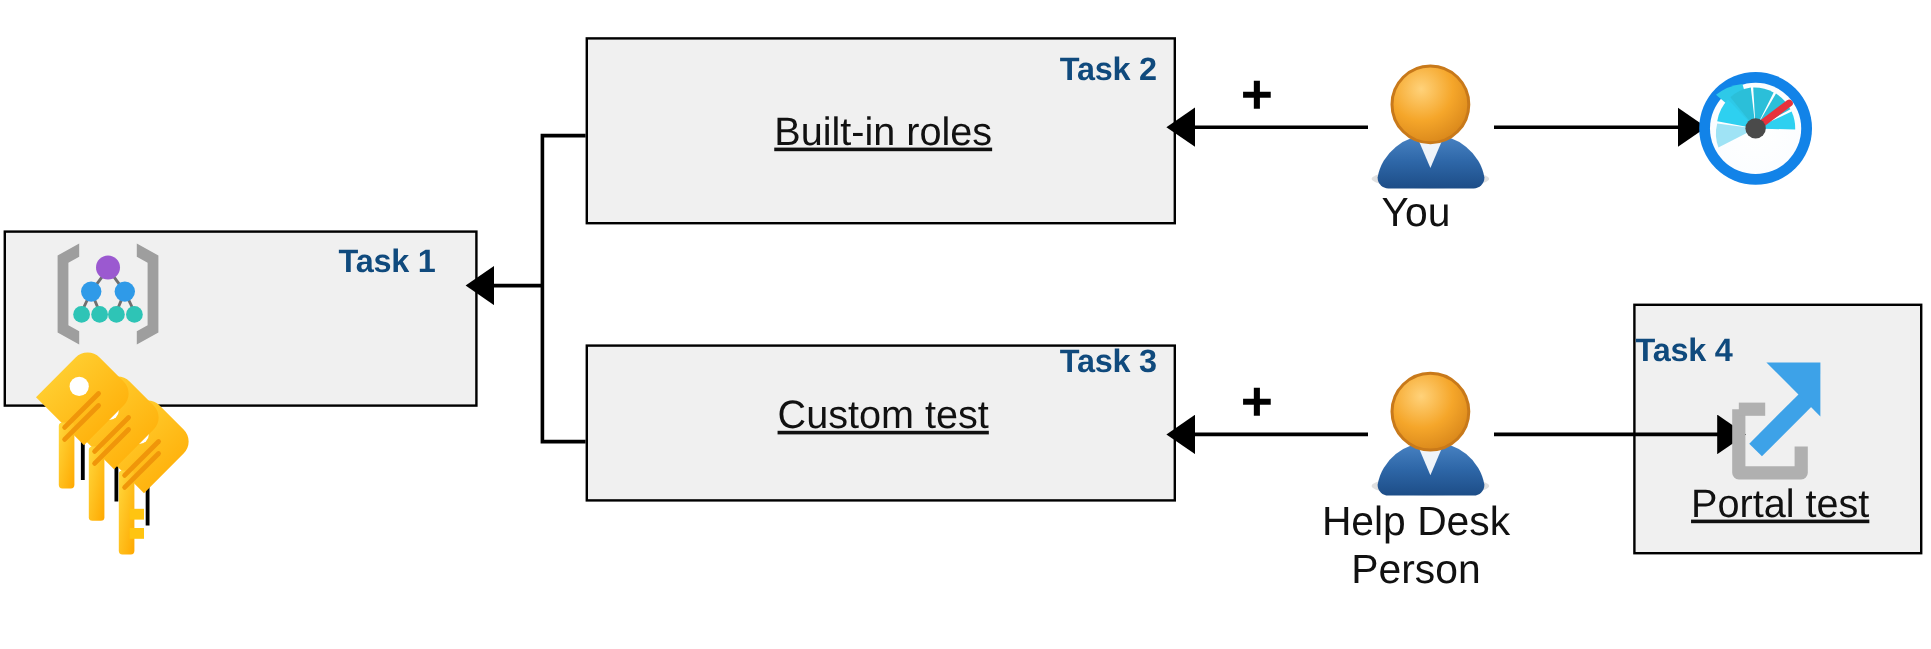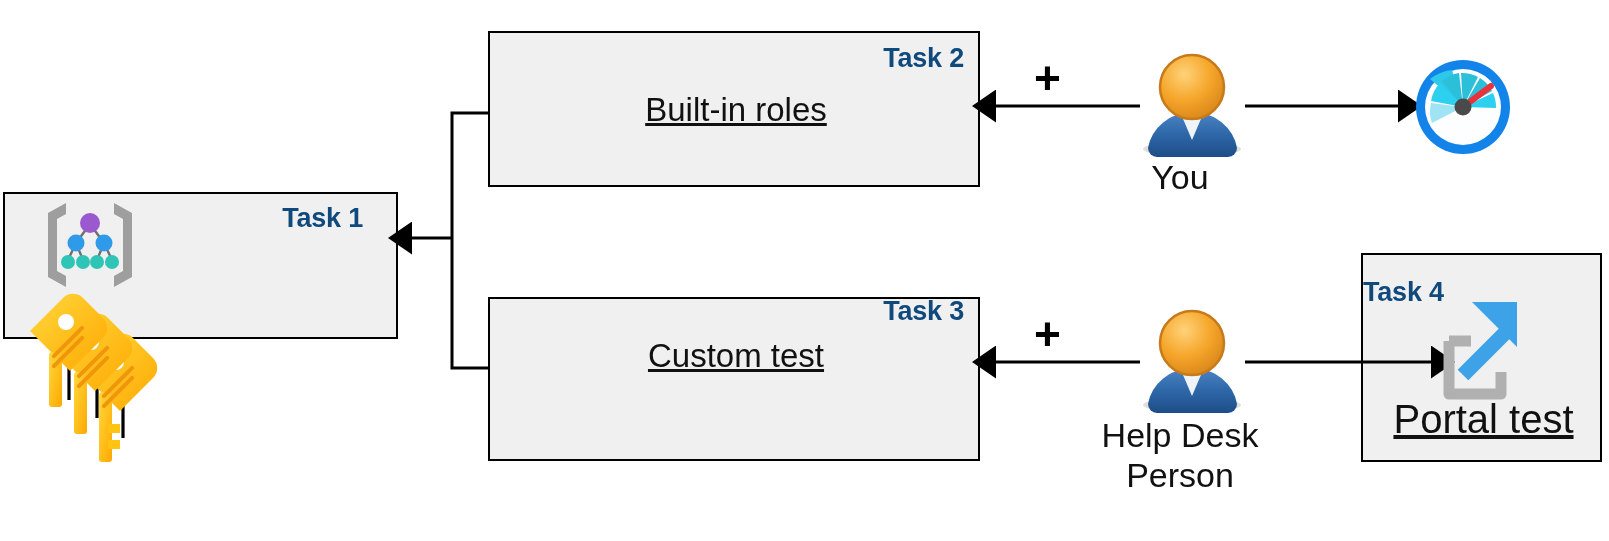--- a/index.html
+++ b/index.html
@@ -42,33 +42,33 @@
   #task1{left:3px;top:160px;width:395px;height:147px;margin-top:32px;}
   #task1 .task-label{right:33px;top:9px;}
   #task1 .body-text{left:150px;top:48px;font-size:36px;}
 
   
   #task2{left:488px;top:31px;width:492px;height:156px;}
   #task2 .task-label{right:14px;top:10px;}
   #task2 .body-text{left:0;top:56px;width:492px;}
 
   
-  #task3{left:488px;top:297px;width:492px;height:164px;}
+  #task3{left:488px;top:287px;width:492px;height:131px;}
   #task3 .task-label{right:14px;top:-3px;}
   #task3 .body-text{left:0;top:36px;width:492px;}
 
   
   #task5{left:1322px;top:3px;width:281px;height:208px;}
   #task5 .task-label{left:0;top:12px;width:281px;text-align:center;}
   #task5 .body-text{left:0;top:147px;width:281px;font-size:35px;}
 
   
   #task4{left:1361px;top:253px;width:241px;height:209px;}
   #task4 .task-label{left:0;top:22px;width:241px;}
-  #task4 .body-text{left:0;top:144px;width:241px;font-size:40px;}
+  #task4 .body-text{left:0;top:144px;width:241px;font-size:33px;}
 
   
   .layer{position:absolute;left:0;top:0;width:1609px;height:541px;}
   .connectors{z-index:6;}
   .arrows-under{z-index:2;}
   .icons{z-index:7;}
 
   
   .free-text{
     position:absolute;

